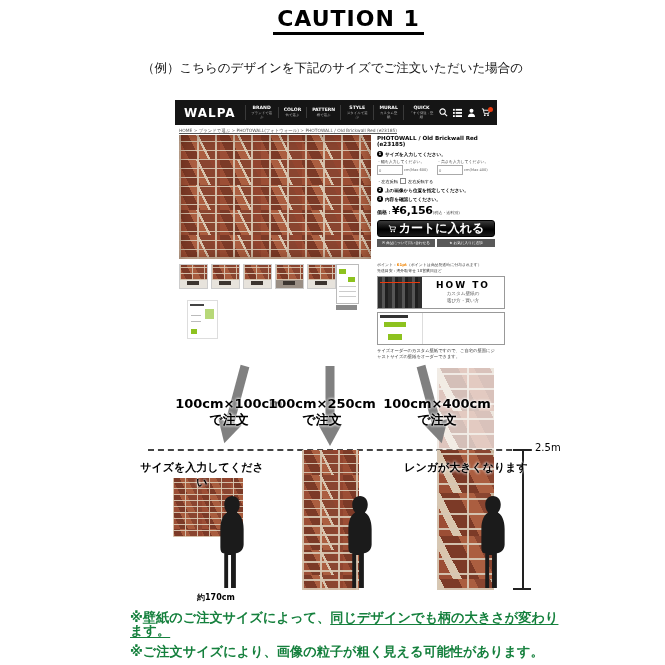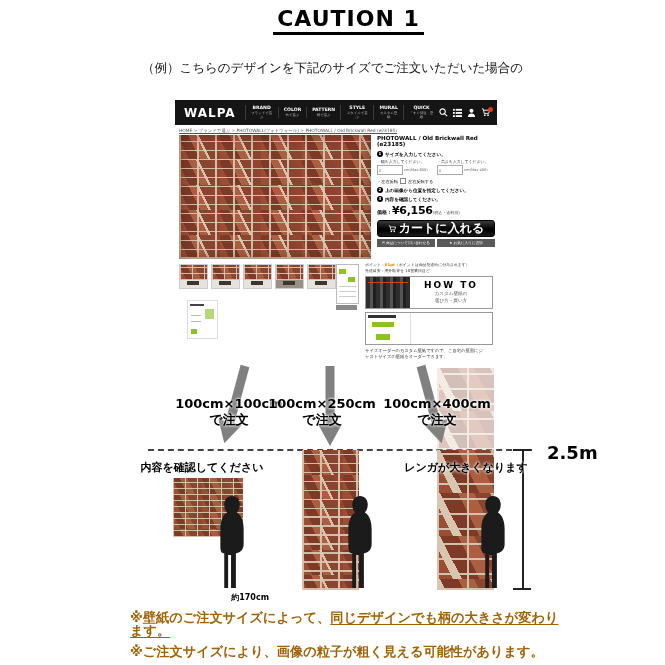--- a/index.html
+++ b/index.html
@@ -64,21 +64,21 @@
   .tallthumb .g2{position:absolute;left:11px;top:12px;width:7px;height:5px;background:#8dc21f;}
   .tallthumb .ln{position:absolute;left:2px;right:2px;height:1px;background:#ccc;}
   .tallbtn{position:absolute;left:161px;top:208px;width:21px;height:5px;background:#8a8a8a;cursor:pointer;}
   .diagram{position:absolute;left:12px;top:203px;width:29px;height:37px;background:#fff;border:0.5px solid #ddd;}
   .diagram .bar{position:absolute;left:2px;top:3px;width:14px;height:2px;background:#444;}
   .diagram .grn{position:absolute;right:3px;top:8px;width:9px;height:10px;background:#b7d878;}
   .diagram .l1{position:absolute;left:3px;top:14px;width:10px;height:1px;background:#bbb;}
   .diagram .l2{position:absolute;left:3px;top:20px;width:10px;height:1px;background:#bbb;}
   .diagram .g3{position:absolute;left:3px;bottom:4px;width:6px;height:5px;background:#8dc21f;}
   
-  .info{position:absolute;left:190px;top:165px;width:130px;}
+  .info{position:absolute;left:202px;top:165px;width:130px;}
   .points{font-size:3.9px;color:#333;}
   .points b{color:#f08300;}
   .ship{font-size:3.9px;color:#333;margin-top:1px;}
   .ibox{margin-top:3px;width:128px;height:33px;border:1px solid #999;display:flex;box-sizing:border-box;cursor:pointer;}
   .ibox .img{width:44px;height:100%;position:relative;flex:0 0 auto;overflow:hidden;}
   .ibox .img.bw{background:repeating-linear-gradient(90deg,#2e2e2e 0 4px,#555 4px 7px,#1f1f1f 7px 10px);}
   .ibox .img.bw .redline{position:absolute;left:2px;right:2px;top:5px;height:1px;background:#e8380d;}
   .ibox .img.wt{background:#fff;border-right:1px solid #ddd;}
   .ibox .img.wt .hd{position:absolute;left:2px;top:2px;width:28px;height:3px;background:#333;}
   .ibox .img.wt .gb{position:absolute;left:6px;top:9px;width:22px;height:5px;background:#8dc21f;}
@@ -105,27 +105,27 @@
       repeating-linear-gradient(90deg, rgba(214,199,180,.95) 0 2px, transparent 2px 30px),
       linear-gradient(63deg,#9c4e35 18%,#d9c6ae 18% 28%,#7c3a27 28% 48%,#ab5e40 48% 66%,#8a4530 66% 84%,#c8b49c 84%);
       background-size:auto,auto,67px 43px;}
   .faded{opacity:.32;}
   
   .size-label{top:396px;width:124px;text-align:center;font-size:13px;font-weight:bold;
         line-height:1.25;z-index:4;text-shadow:0 0 3px #fff,0 0 3px #fff;}
   .dashline{left:148px;top:449px;width:384px;border-top:2px dashed #444;z-index:2;}
   .vline{left:522px;top:450px;width:2px;height:139px;background:#222;z-index:2;}
   .vtick{left:513px;width:18px;height:2px;background:#222;z-index:2;}
-  .ceil-label{left:547px;top:442px;font-size:18px;font-weight:bold;z-index:2;}
+  .ceil-label{left:535px;top:442px;font-size:10px;font-weight:normal;z-index:2;}
   .result-label{top:460px;width:130px;text-align:center;font-size:11px;font-weight:bold;z-index:4;
         text-shadow:0 0 3px #fff,0 0 3px #fff;}
   .person{z-index:3;}
-  .person-h{left:197px;top:592px;width:72px;text-align:right;font-size:8px;font-weight:bold;z-index:3;}
-  
-  .warn{left:130px;top:611px;width:430px;color:#a16207;font-size:13.2px;font-weight:bold;line-height:1.0;}
+  .person-h{left:197px;top:592px;width:72px;text-align:left;font-size:8px;font-weight:bold;z-index:3;}
+  
+  .warn{left:130px;top:611px;width:430px;color:#15803d;font-size:13.2px;font-weight:bold;line-height:1.0;}
   .warn .row2{margin-top:8px;}
   .warn u{text-decoration:underline;text-underline-offset:2px;}
 </style>
 </head>
 <body>
 
 <div id="page">
 
   <div class="abs caution-title">
     <span>CAUTION 1</span>
@@ -371,21 +371,21 @@
     <div>100cm×400cm</div>
       <div>で注文</div>
   </div>
 
   <div class="abs dashline"></div>
   <div class="abs vline"></div>
   <div class="abs vtick" style="top:449px;"></div>
   <div class="abs vtick" style="top:588px;"></div>
   <div class="abs ceil-label">2.5m</div>
 
-  <div class="abs result-label" style="left:137px;">内容を確認してください</div>
+  <div class="abs result-label" style="left:137px;">サイズを入力してください</div>
   <div class="abs result-label" style="left:401px;">レンガが大きくなります</div>
 
   <div class="abs brick brick-s" style="left:173px;top:478px;width:70px;height:59px;z-index:2;"></div>
   <div class="abs brick brick-m" style="left:302px;top:450px;width:57px;height:140px;z-index:2;"></div>
   <div class="abs brick brick-l faded" style="left:437px;top:368px;width:57px;height:82px;z-index:2;"></div>
   <div class="abs brick brick-l" style="left:437px;top:450px;width:57px;height:140px;z-index:2;"></div>
 
   <svg class="abs person" style="left:215px;top:494px;" width="34" height="97" viewBox="0 0 34 100">
     <path fill="#1b1b1b" d="M17,2 C12,2 9,6 9,11 C9,14 10,17 12,19 C8,21 5,27 5,36 L5,55 C5,59 6,61 8,61 L9,61 L9,97 L13,97 L13,63 L16,63 L16,97 L21,97 L21,61 C25,61 29,57 29,52 L29,36 C29,27 26,21 22,19 C24,17 25,14 25,11 C25,6 22,2 17,2 Z"></path>
   </svg>

